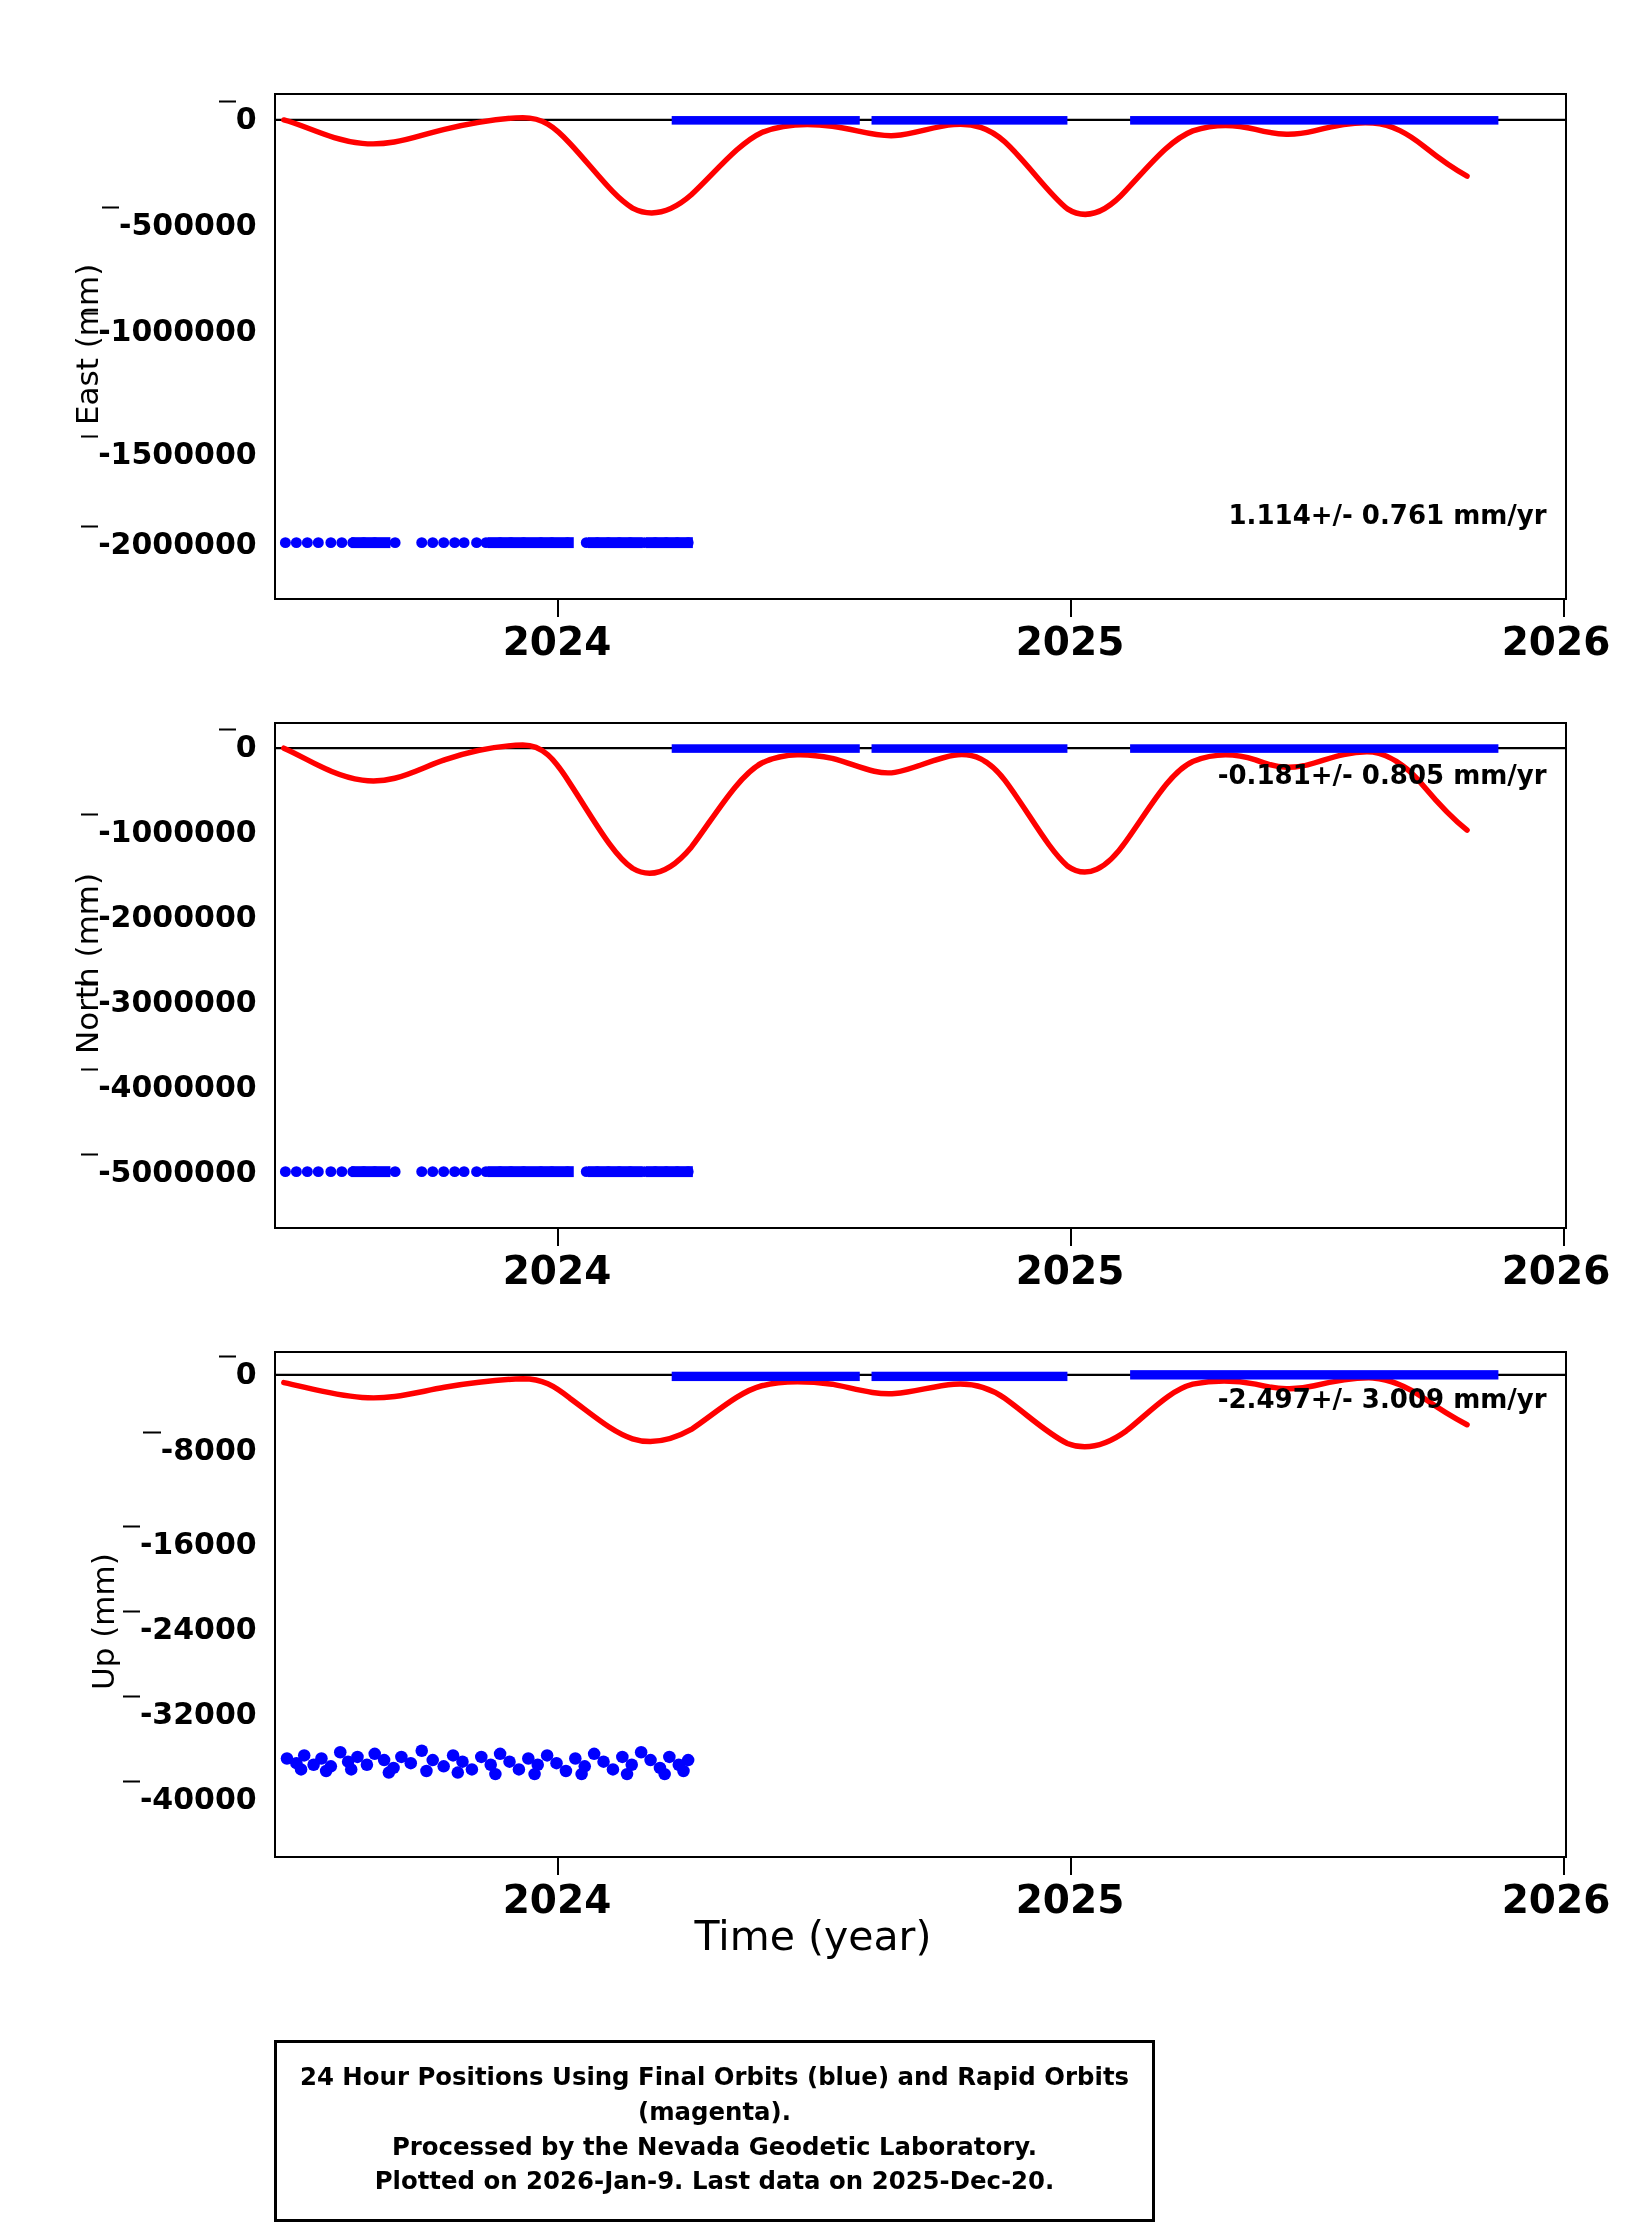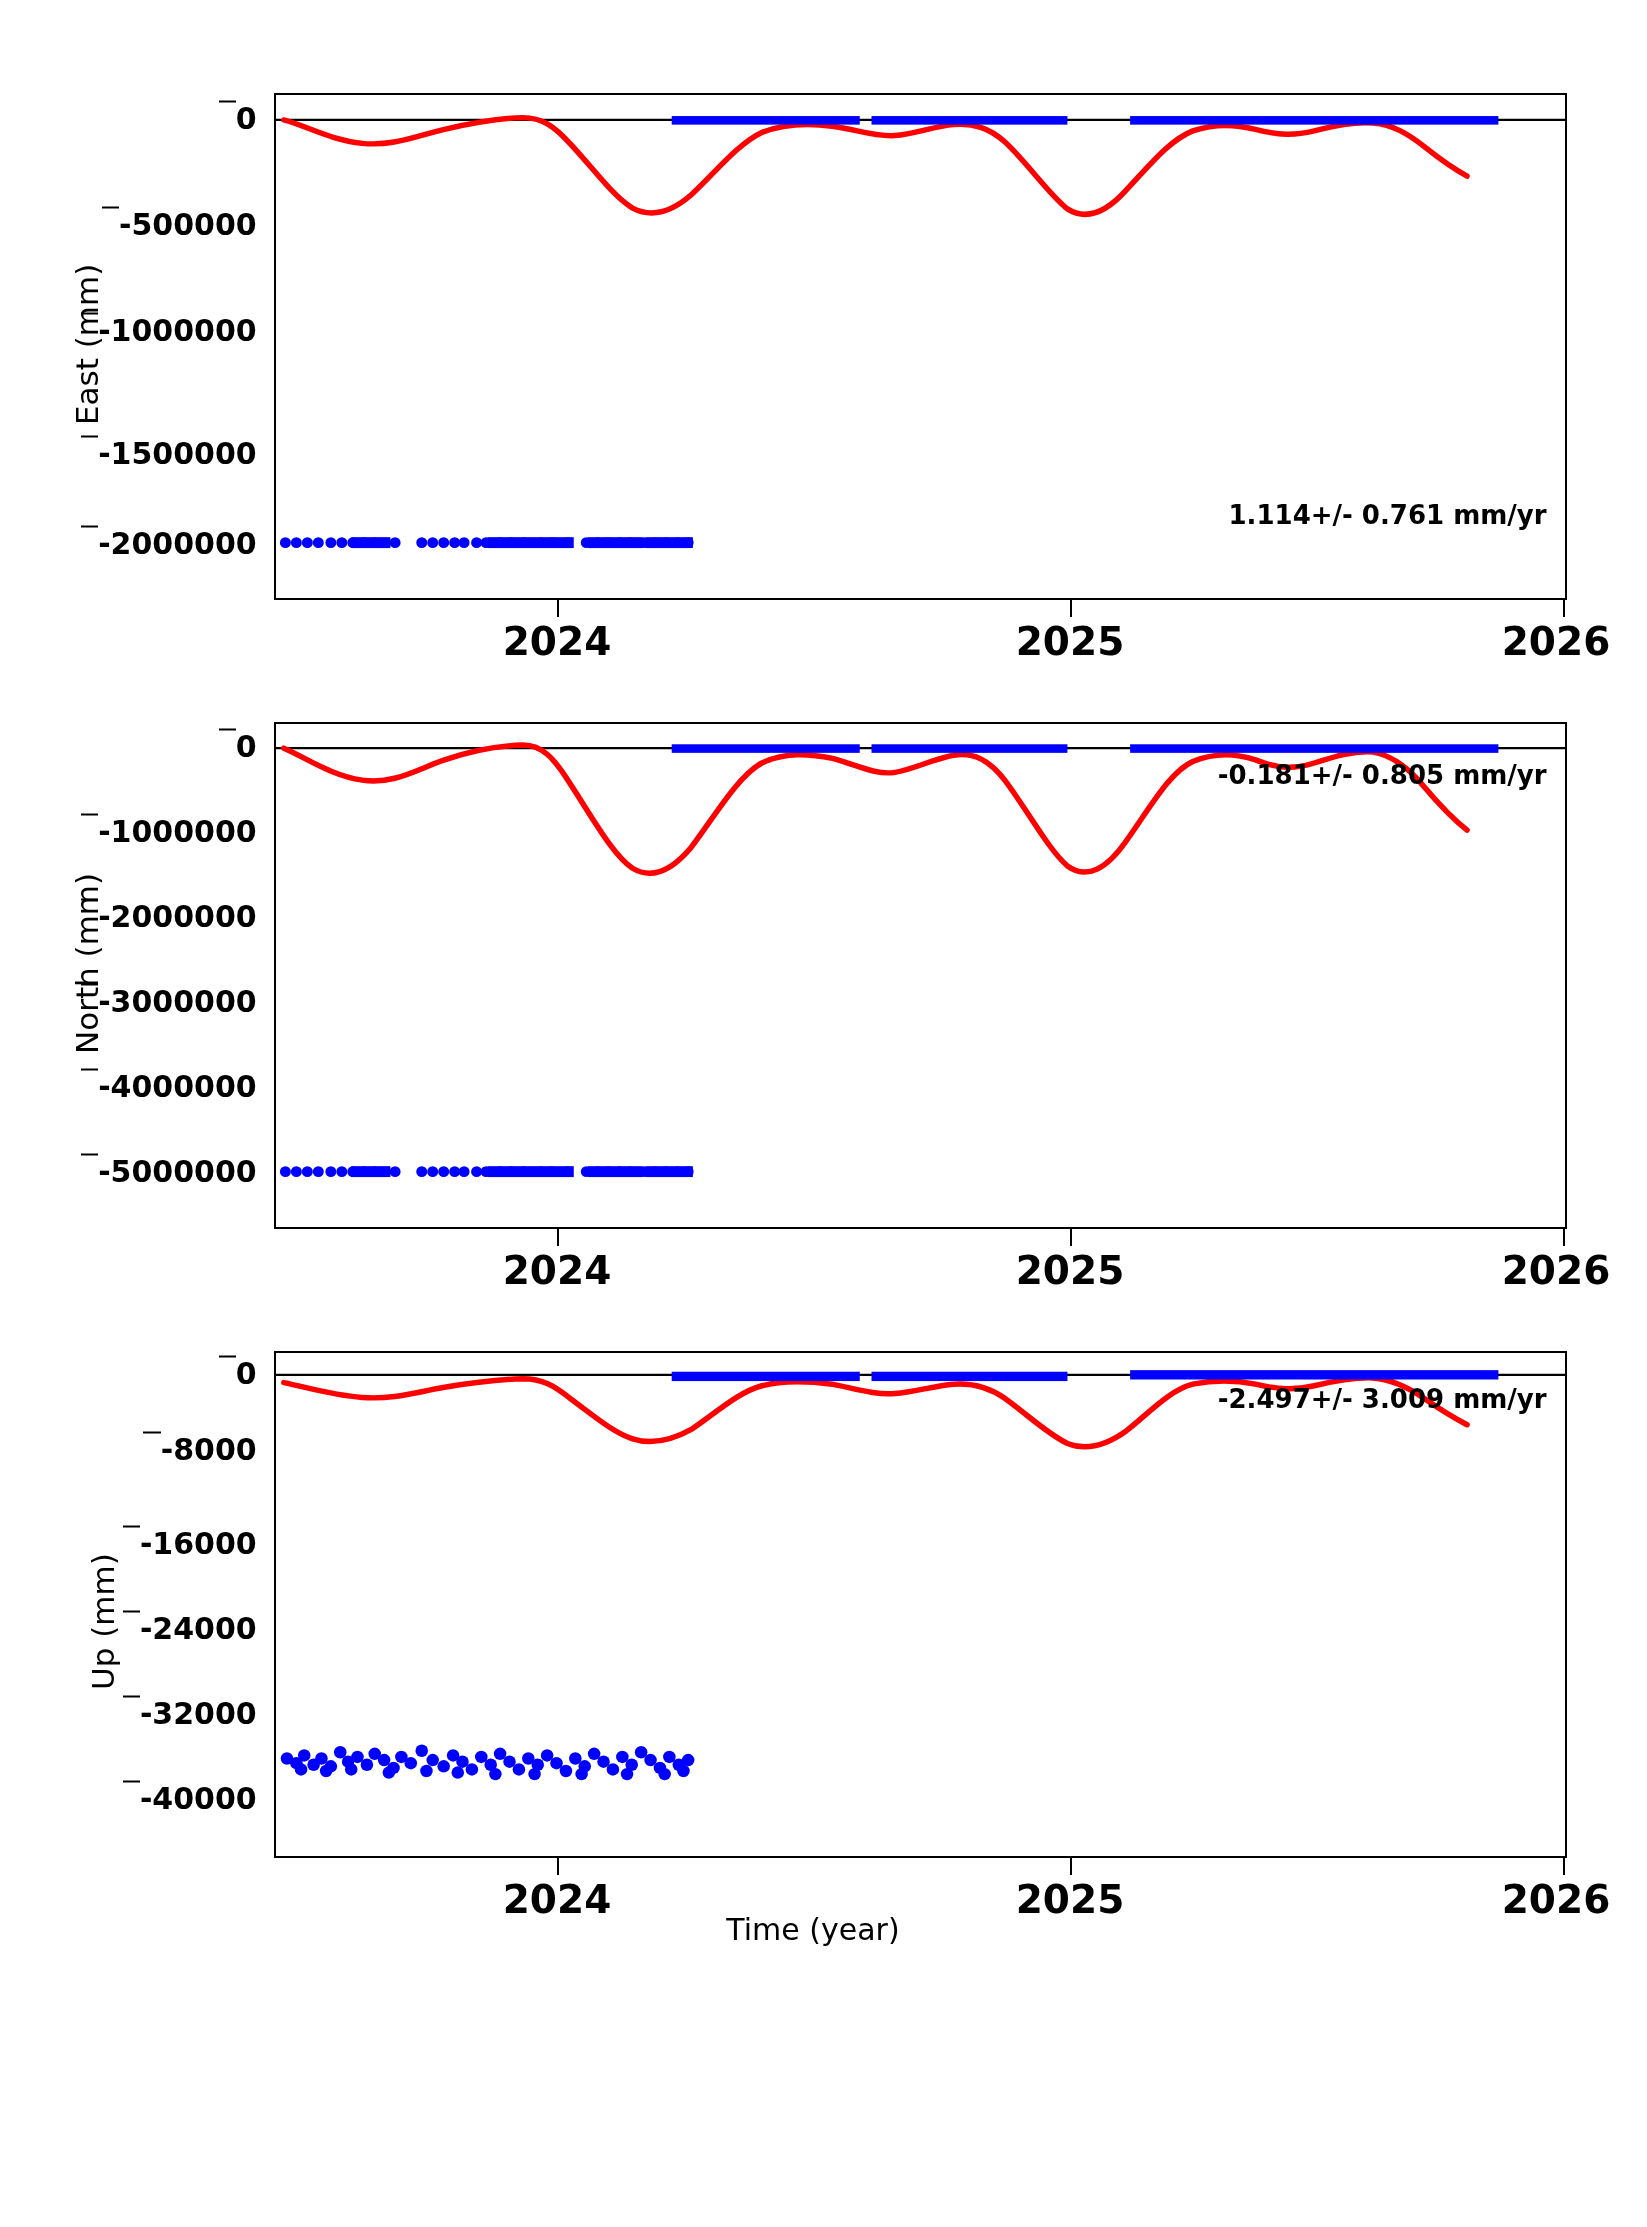--- a/index.html
+++ b/index.html
@@ -98,21 +98,21 @@
     position: absolute;
     font-size: 26px;
     font-weight: bold;
     white-space: nowrap;
   }
   .xaxis-title {
     position: absolute;
     width: 1626px;
     left: 0;
     text-align: center;
-    font-size: 30px;
+    font-size: 41px;
   }
   .footer {
     position: absolute;
     left: 274px;
     top: 2040px;
     width: 881px;
     border: 3.1px solid #000000;
     box-sizing: border-box;
     padding: 17.3px 7.9px 20.4px 7.9px;
     text-align: center;
@@ -371,15 +371,20 @@
     <div class="xtickmark" style="left:796px;"></div>
     <div class="xtick" style="left:796px;">2025</div>
     <div class="xtickmark" style="left:1289px;"></div>
     <div class="xtick" style="left:1282px;">2026</div>
     <div class="rate-label" style="right:20.4px;top:33px;">-2.497+/- 3.009 mm/yr</div>
   </div>
   <div class="ylabel" style="left:85px;top:1690px;">Up (mm)</div>
 
   <div class="xaxis-title" style="top:1912px;">Time (year)</div>
 
+  <div class="footer">
+    <div>24 Hour Positions Using Final Orbits (blue) and Rapid Orbits (magenta).</div>
+    <div>Processed by the Nevada Geodetic Laboratory.</div>
+    <div>Plotted on 2026-Jan-9. Last data on 2025-Dec-20.</div>
+  </div>
 
 </div>
 
 
 </body></html>

